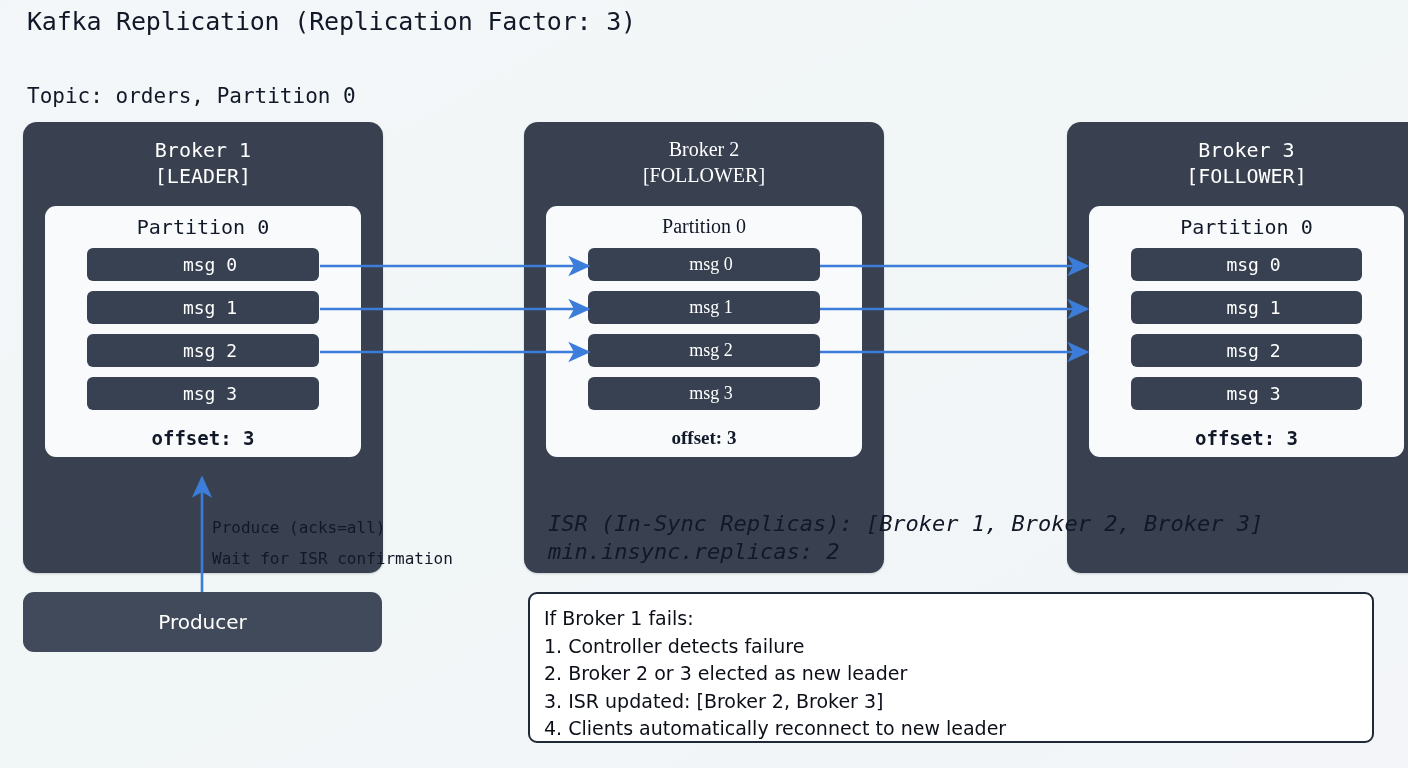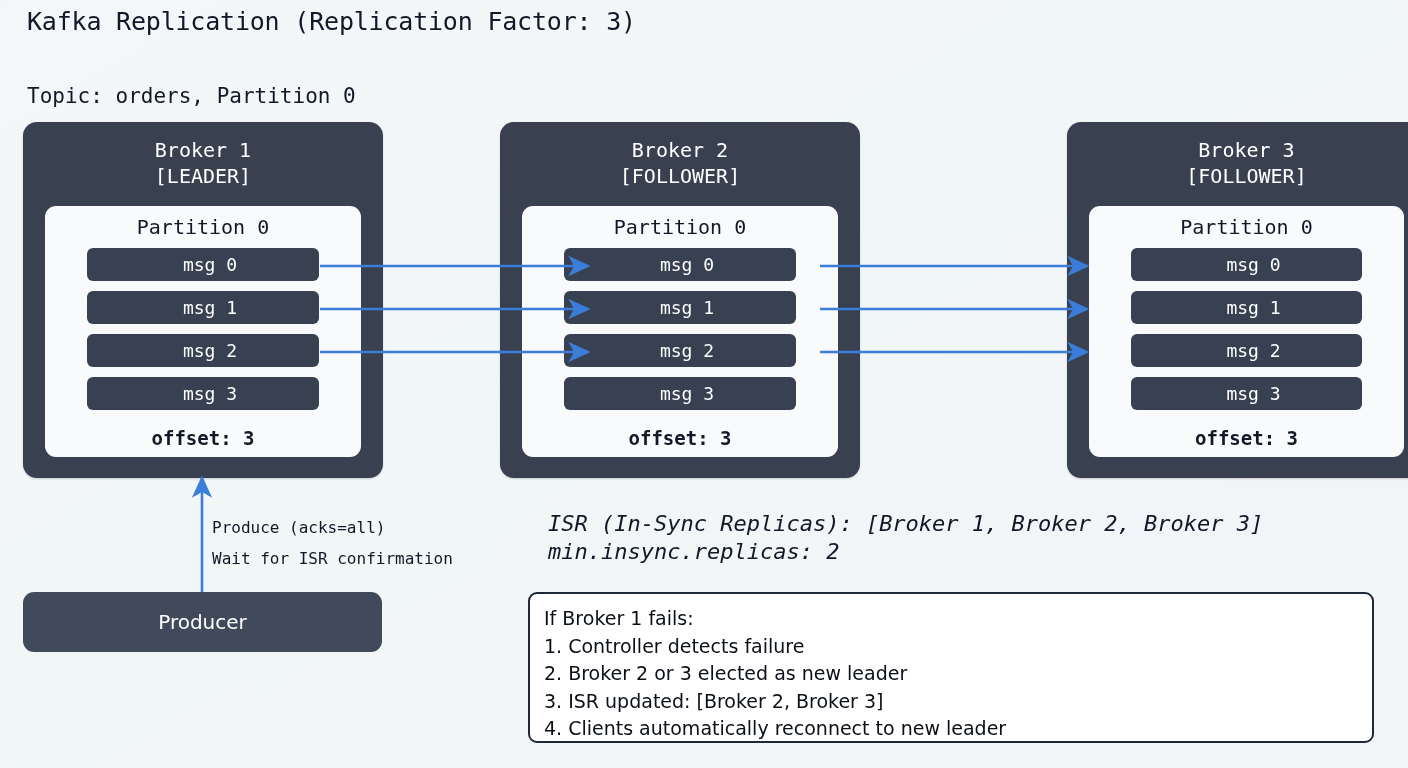--- a/index.html
+++ b/index.html
@@ -40,27 +40,27 @@
     font-size: 21px;
     color: #111827;
     white-space: pre;
   }
 
   
   .broker {
     position: absolute;
     top: 122px;
     width: 360px;
-    height: 356px;
+    height: 451px;
     background: #394150;
     border-radius: 14px;
     box-shadow: 0 1px 2px rgba(15, 23, 42, 0.18);
   }
   #broker-1 { left: 23px; }
-  #broker-2 { left: 500px; }
+  #broker-2 { left: 524px; font-family: Liberation Serif, serif; }
   #broker-3 { left: 1023px; width: 359px; margin-left: 44px; }
 
   .broker-name {
     position: absolute;
     top: 16px;
     left: 0;
     right: 0;
     text-align: center;
     font-size: 20px;
     color: #ffffff;

